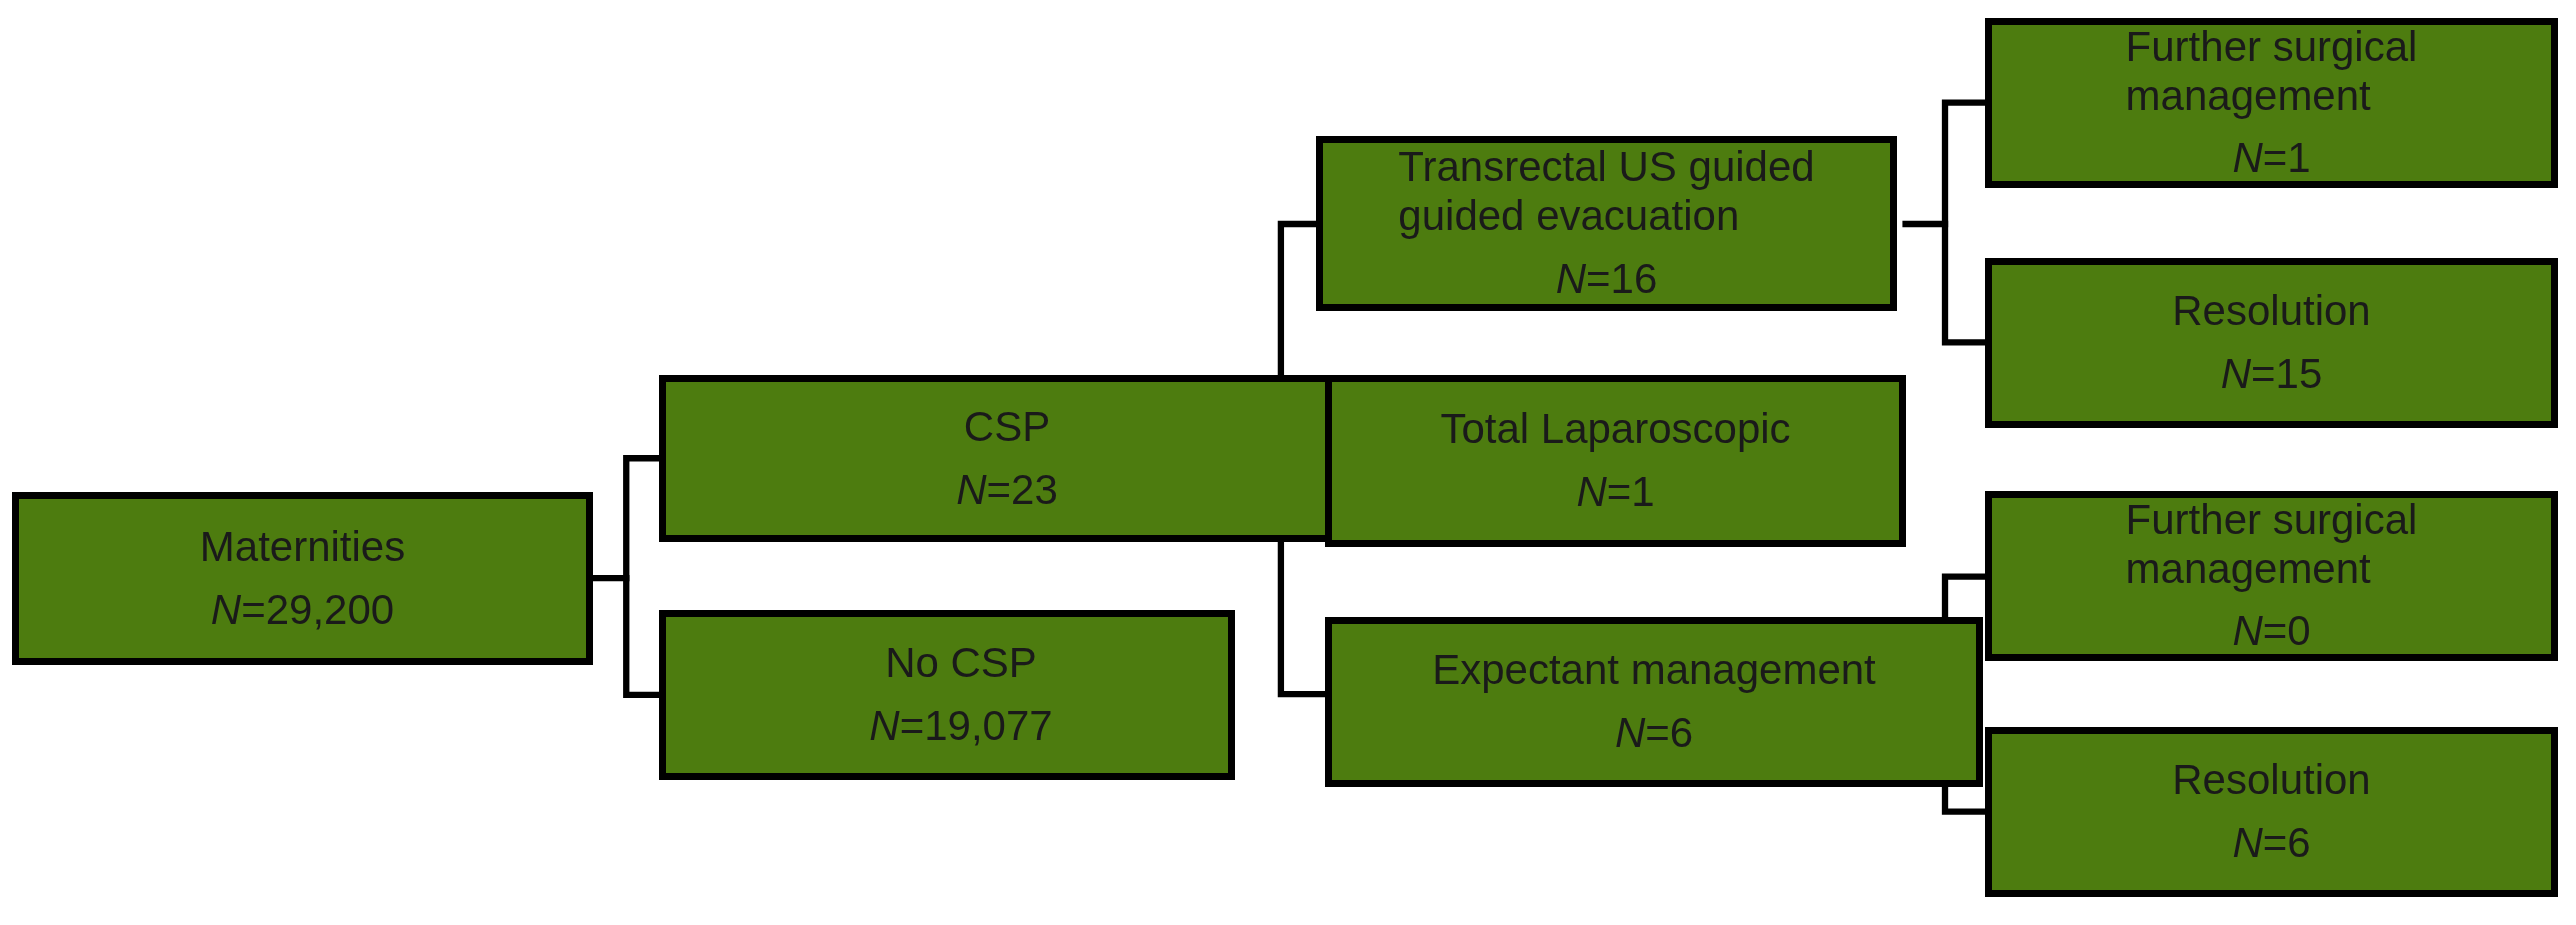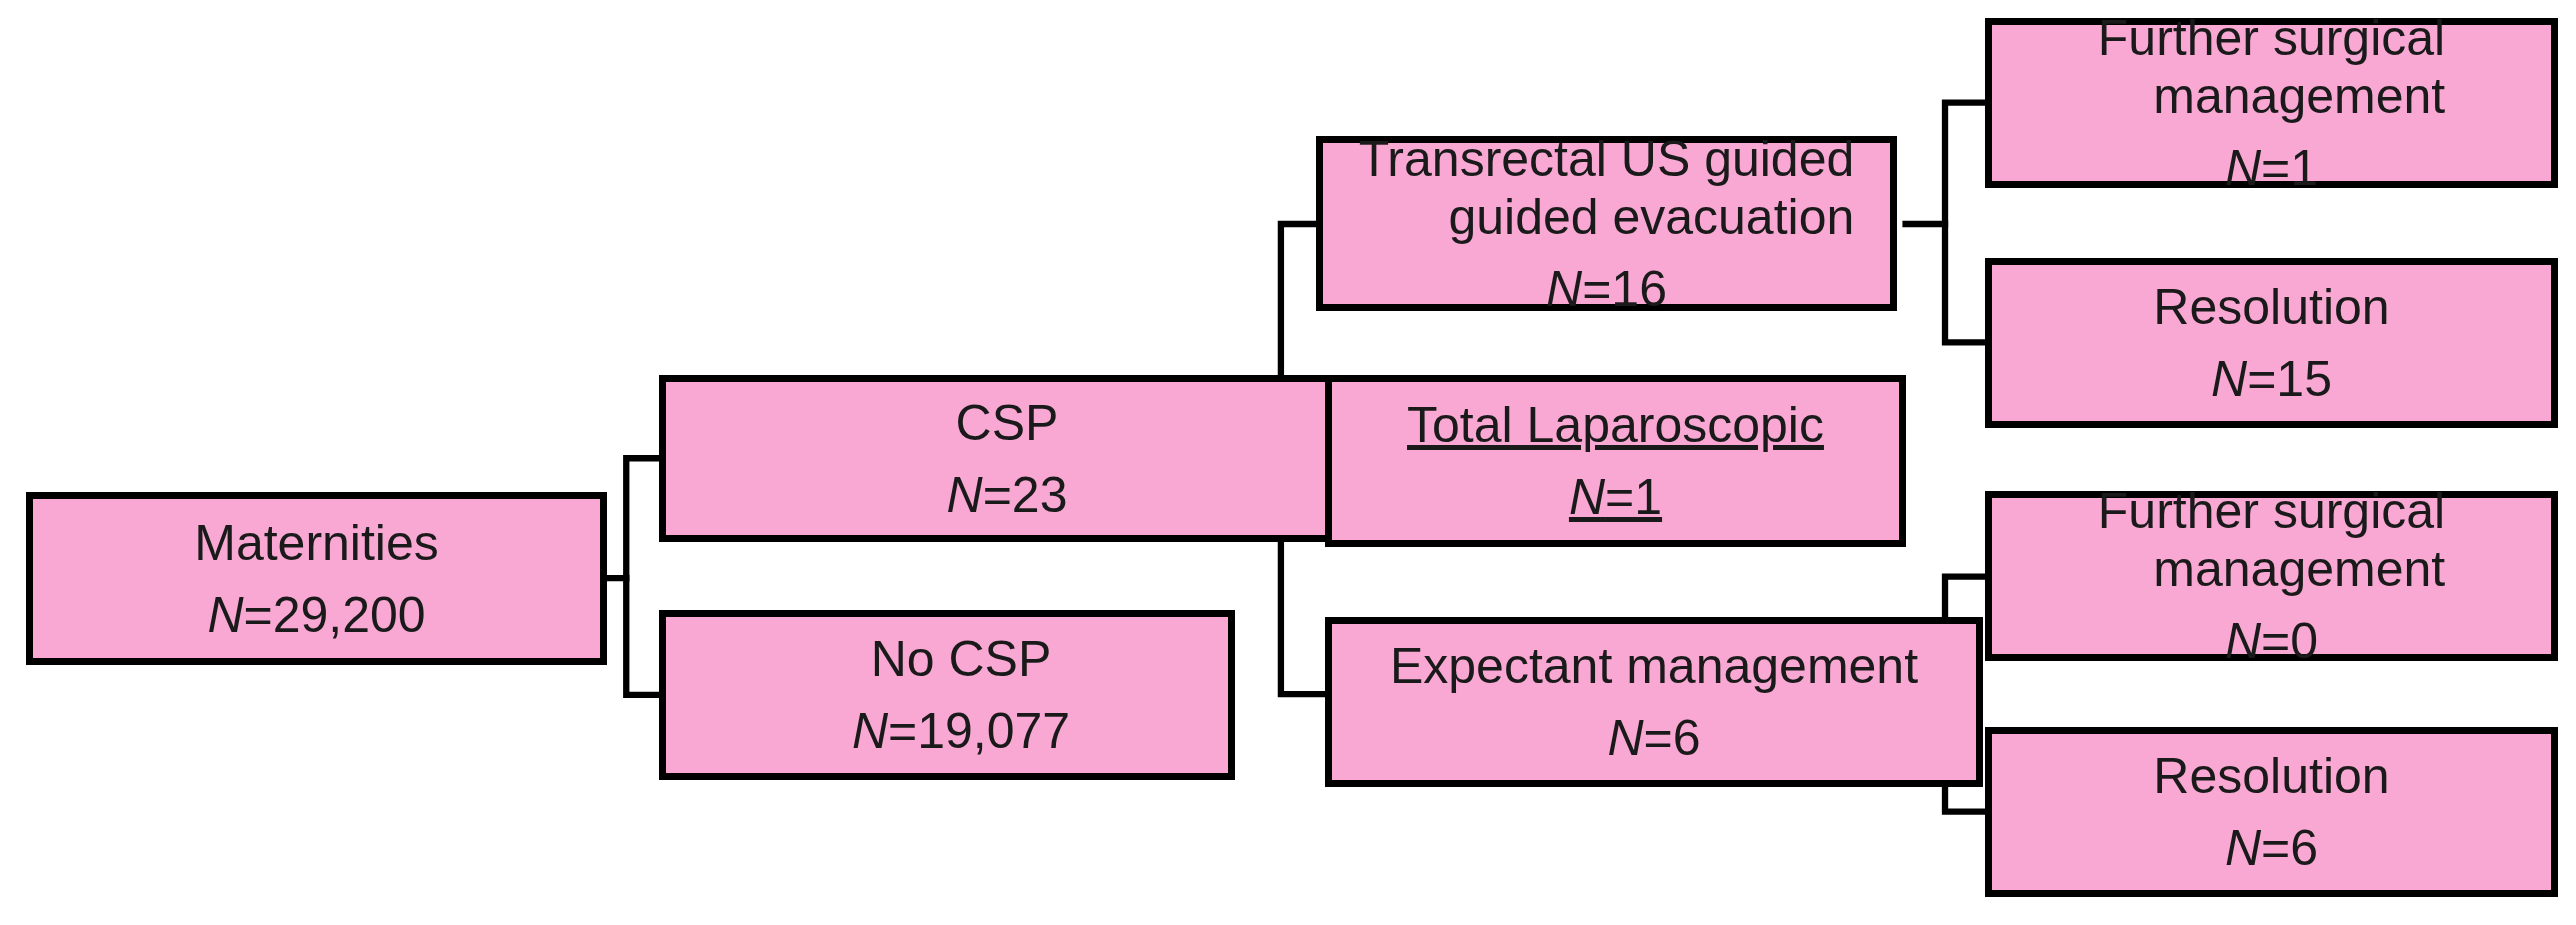--- a/index.html
+++ b/index.html
@@ -21,28 +21,28 @@
   .wires path {
     stroke: #000000;
     stroke-width: 8;
     fill: none;
     stroke-linecap: square;
     stroke-linejoin: miter;
   }
   .node {
     position: absolute;
     box-sizing: border-box;
-    background: #f9a8d4;
+    background: #4d7c0f;
     border: 7px solid #000000;
     display: flex;
     flex-direction: column;
     align-items: center;
     justify-content: center;
-    text-align: right;
-    font-size: 50px;
+    text-align: left;
+    font-size: 42px;
     line-height: 1.16;
   }
   .label .ln { display: block; }
   .nline { margin-top: 14px; }
   .nsym { font-style: italic; }
 </style>
 </head>
 <body>
 
 <div class="canvas">
@@ -55,21 +55,21 @@
     <path d="M1680 284 H1624 V880 H1680"></path>
     <path d="M1624 584 H1680"></path>
 
     <path d="M2416 284 H2466"></path>
     <path d="M2517 130 H2466 V434 H2517"></path>
 
     <path d="M2416 880 H2466"></path>
     <path d="M2517 731 H2466 V1029 H2517"></path>
   </svg>
 
-  <div class="node" style="left:26px; top:492px; width:581px; height:173px;">
+  <div class="node" style="left:12px; top:492px; width:581px; height:173px;">
     <div class="label">
       <span class="ln">Maternities</span>
     </div>
     <div class="nline">
       <span class="nsym">N</span><span class="nval">=29,200</span>
     </div>
   </div>
 
   <div class="node" style="left:659px; top:375px; width:696px; height:167px;">
     <div class="label">
@@ -92,21 +92,21 @@
   <div class="node" style="left:1316px; top:136px; width:581px; height:175px;">
     <div class="label">
       <span class="ln">Transrectal US guided</span>
       <span class="ln">guided evacuation</span>
     </div>
     <div class="nline">
       <span class="nsym">N</span><span class="nval">=16</span>
     </div>
   </div>
 
-  <div class="node" style="left:1325px; top:375px; width:581px; height:172px;text-decoration:underline;">
+  <div class="node" style="left:1325px; top:375px; width:581px; height:172px;">
     <div class="label">
       <span class="ln">Total Laparoscopic</span>
     </div>
     <div class="nline">
       <span class="nsym">N</span><span class="nval">=1</span>
     </div>
   </div>
 
   <div class="node" style="left:1325px; top:617px; width:658px; height:170px;">
     <div class="label">

